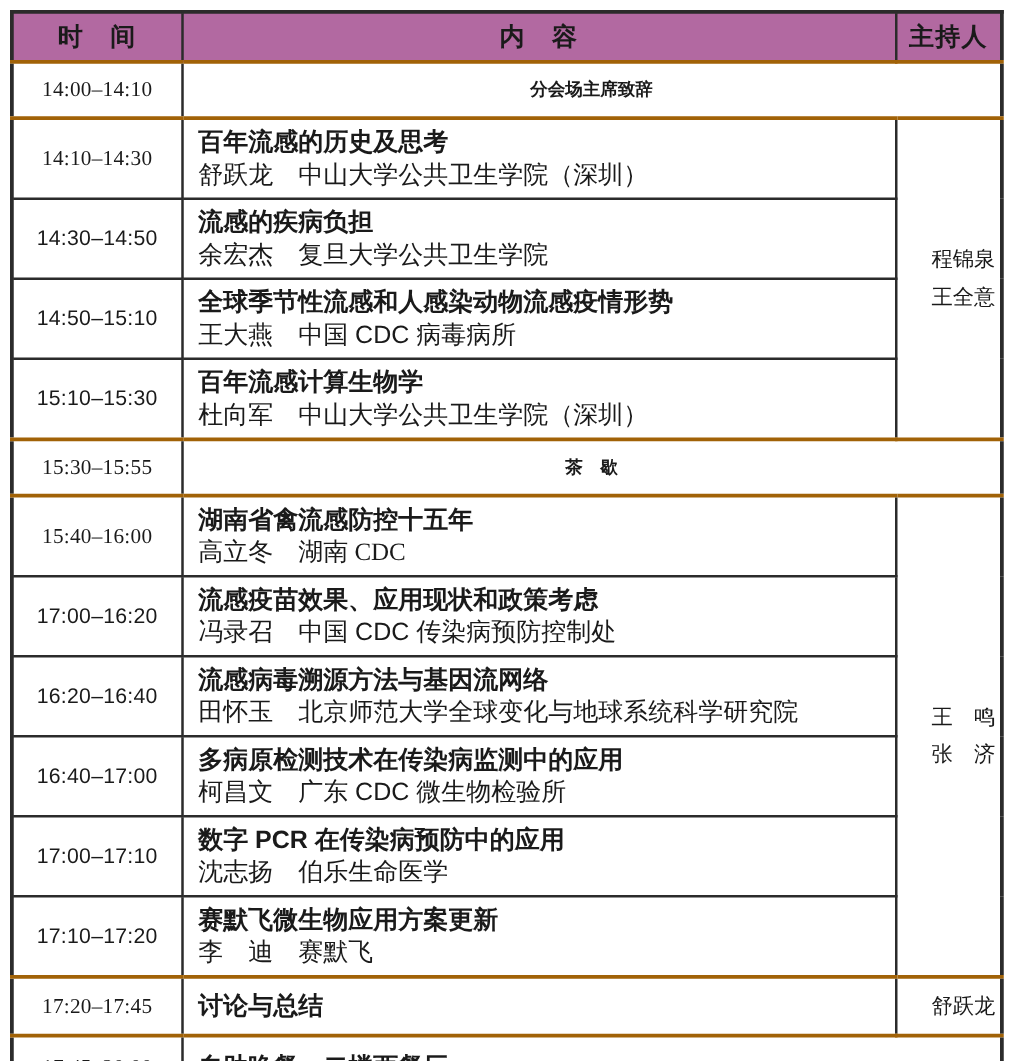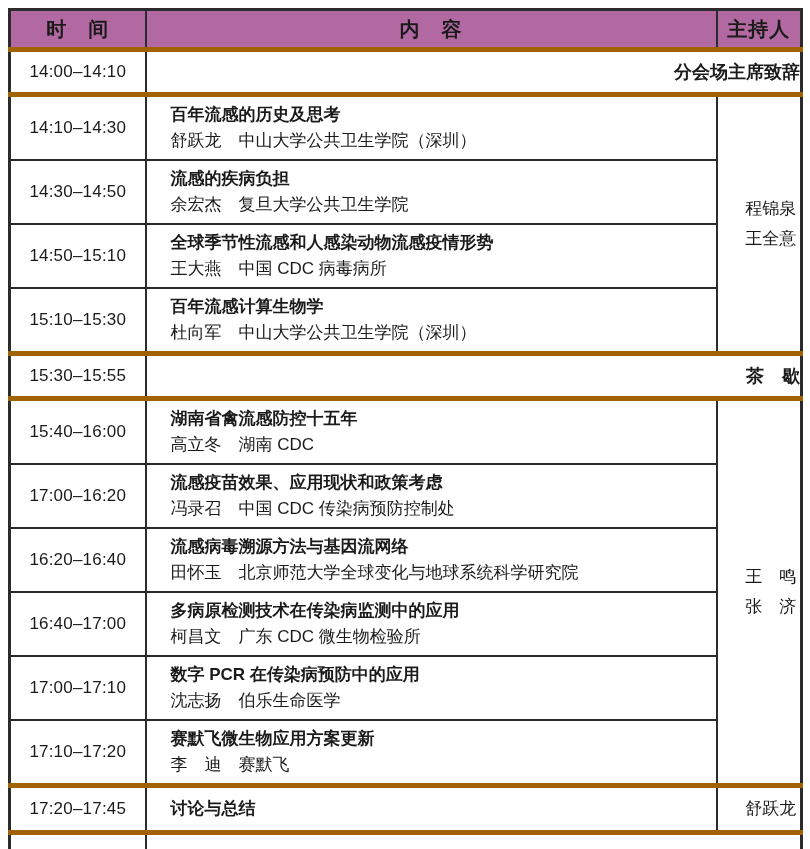--- a/index.html
+++ b/index.html
@@ -22,54 +22,54 @@
     border: 3px solid #2b2b2b;
   }
   .program th, .program td {
     border: 2px solid #2b2b2b;
     color: #1a1a1a;
     vertical-align: middle;
     padding: 0;
     text-align: center;
   }
   
-  tr.sec > td { border-top: 5px solid #a16207; }
+  tr.sec > td { border-top: 3px solid #a16207; font-family: Liberation Serif, serif; }
 
   thead th {
     background: #b269a1;
     color: #ffffff;
     font-weight: bold;
     font-size: 20px;
     height: 40px;
     text-align: center;
     letter-spacing: 1px;
   }
   td.time {
     text-align: center;
     font-size: 17px;
     white-space: nowrap;
     letter-spacing: 0.2px;
   }
   td.content {
-    padding: 5px 24px;
-    font-size: 17px;
+    padding: 5px 12px;
+    font-size: 20px;
     text-align: left;
   }
   td.content .title {
     font-weight: bold;
     line-height: 26px;
   }
   td.content .speaker {
     font-weight: normal;
     line-height: 26px;
   }
   td.span-cell {
-    text-align: right;
+    text-align: center;
     font-weight: bold;
-    font-size: 18px;
+    font-size: 14px;
   }
   td.host {
     text-align: center;
     font-size: 17px;
     line-height: 30px;
     padding-left: 24px;
   }
   td.host span { display: block; }
   tr.h40 { height: 40px; }
   tr.h45 { height: 45px; }

